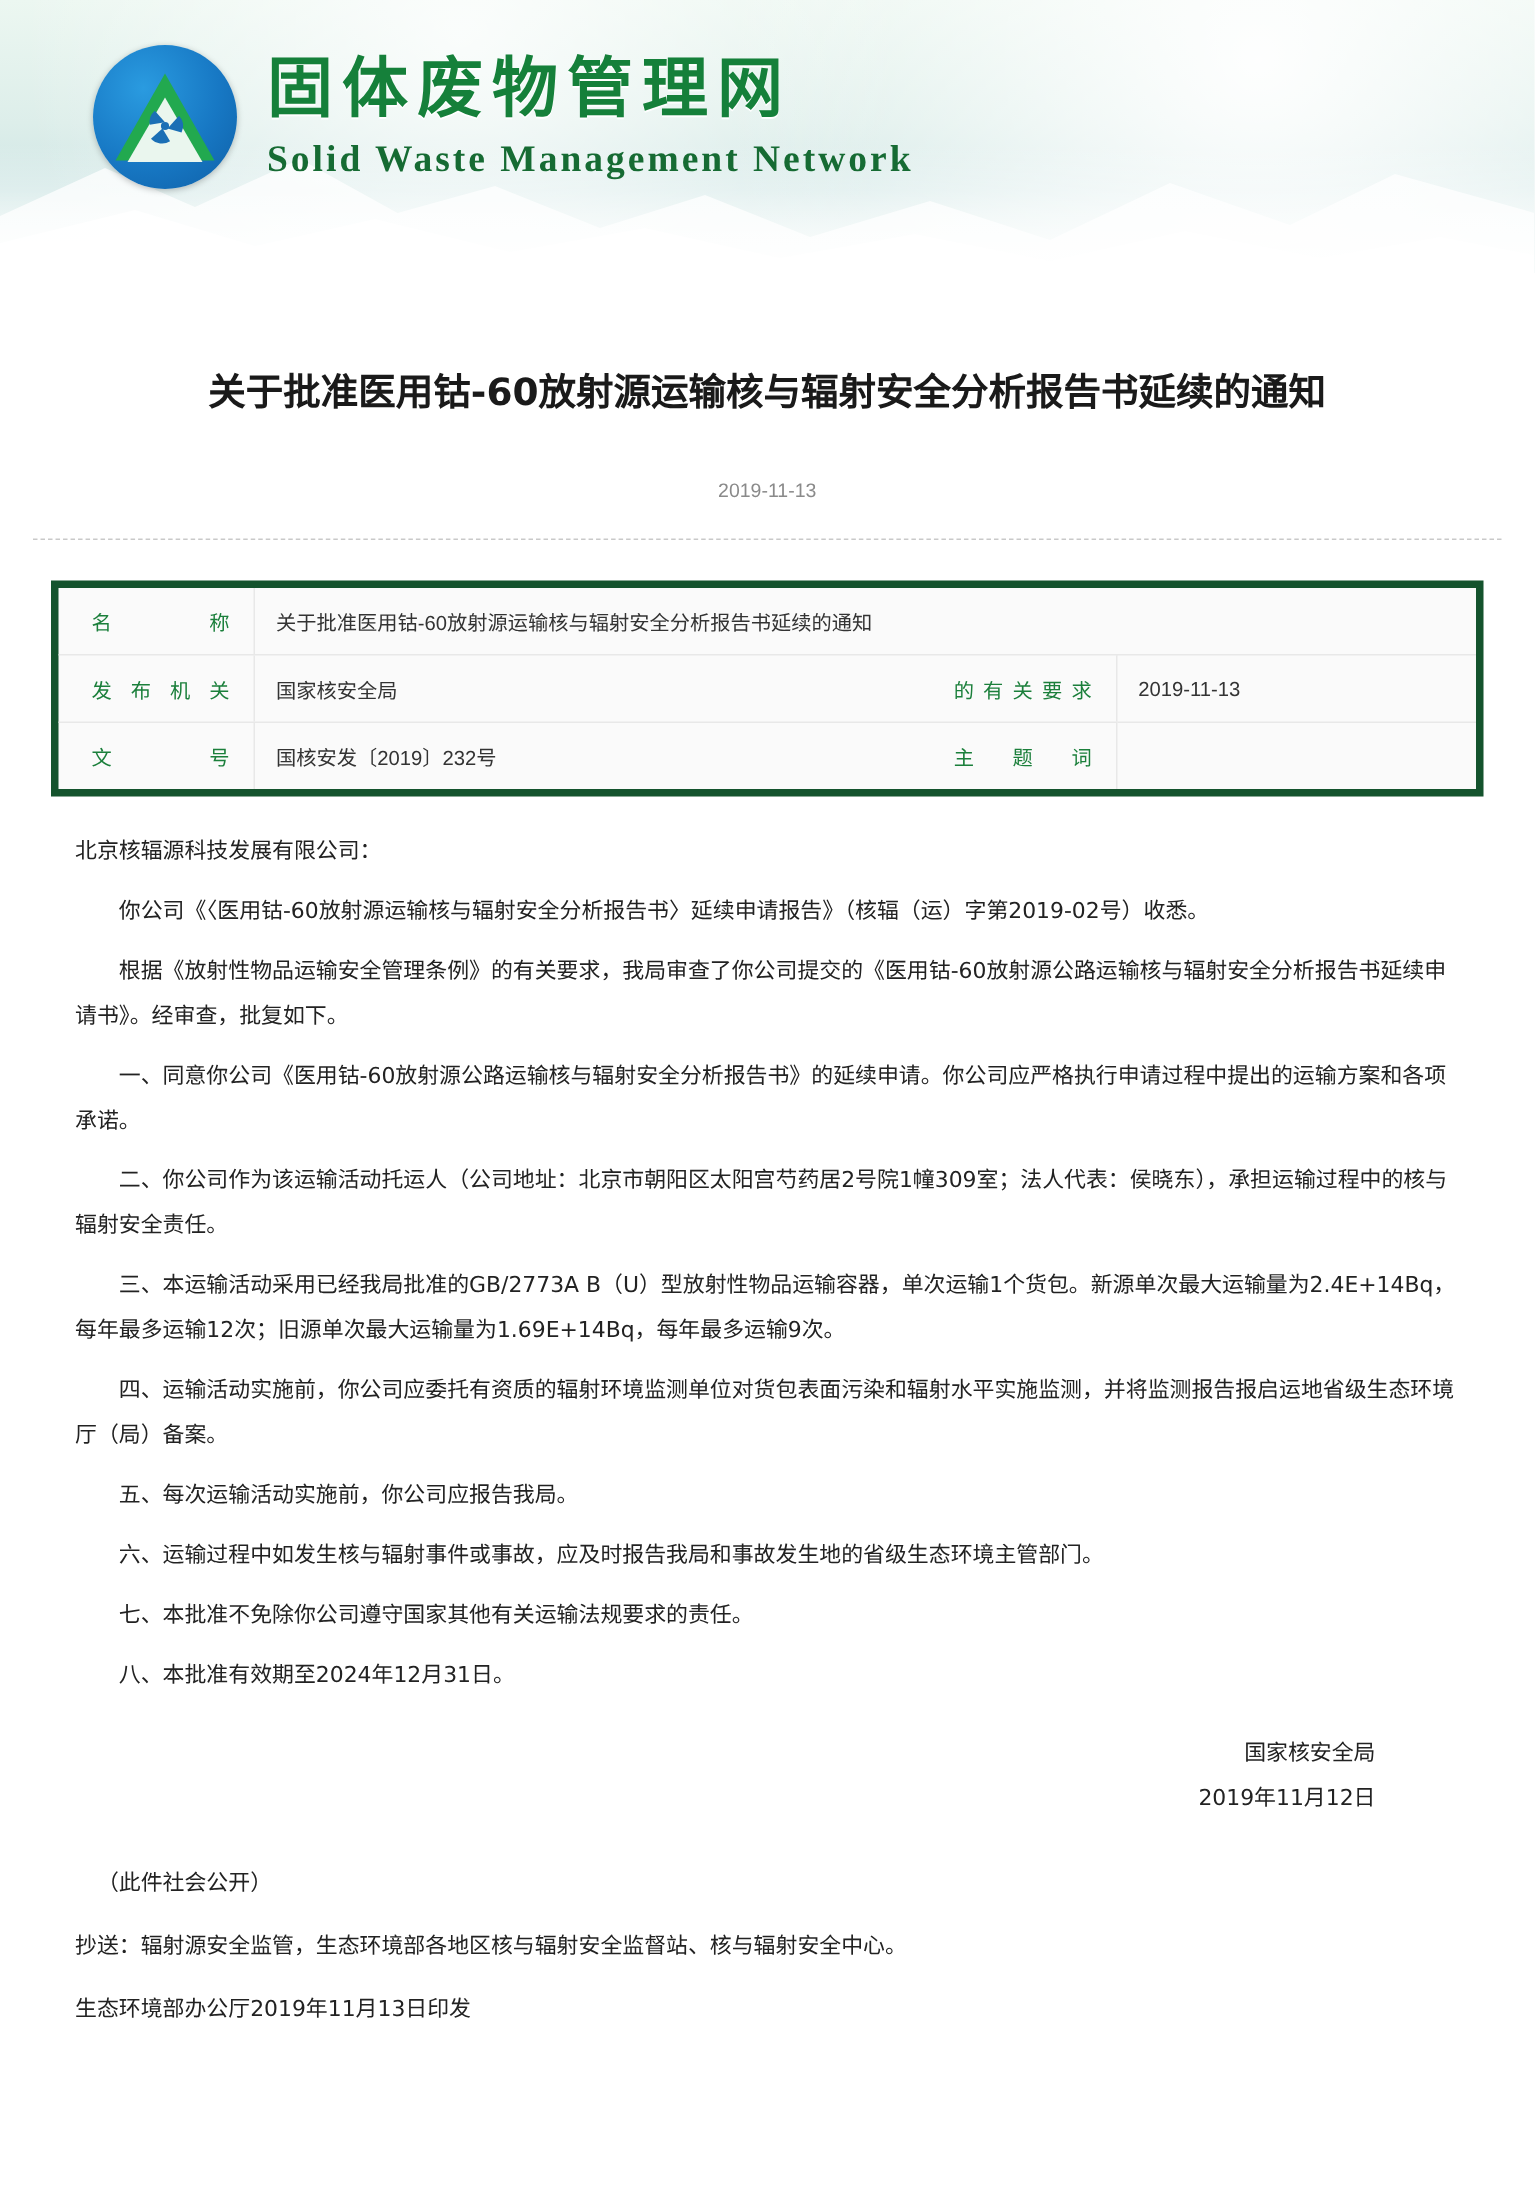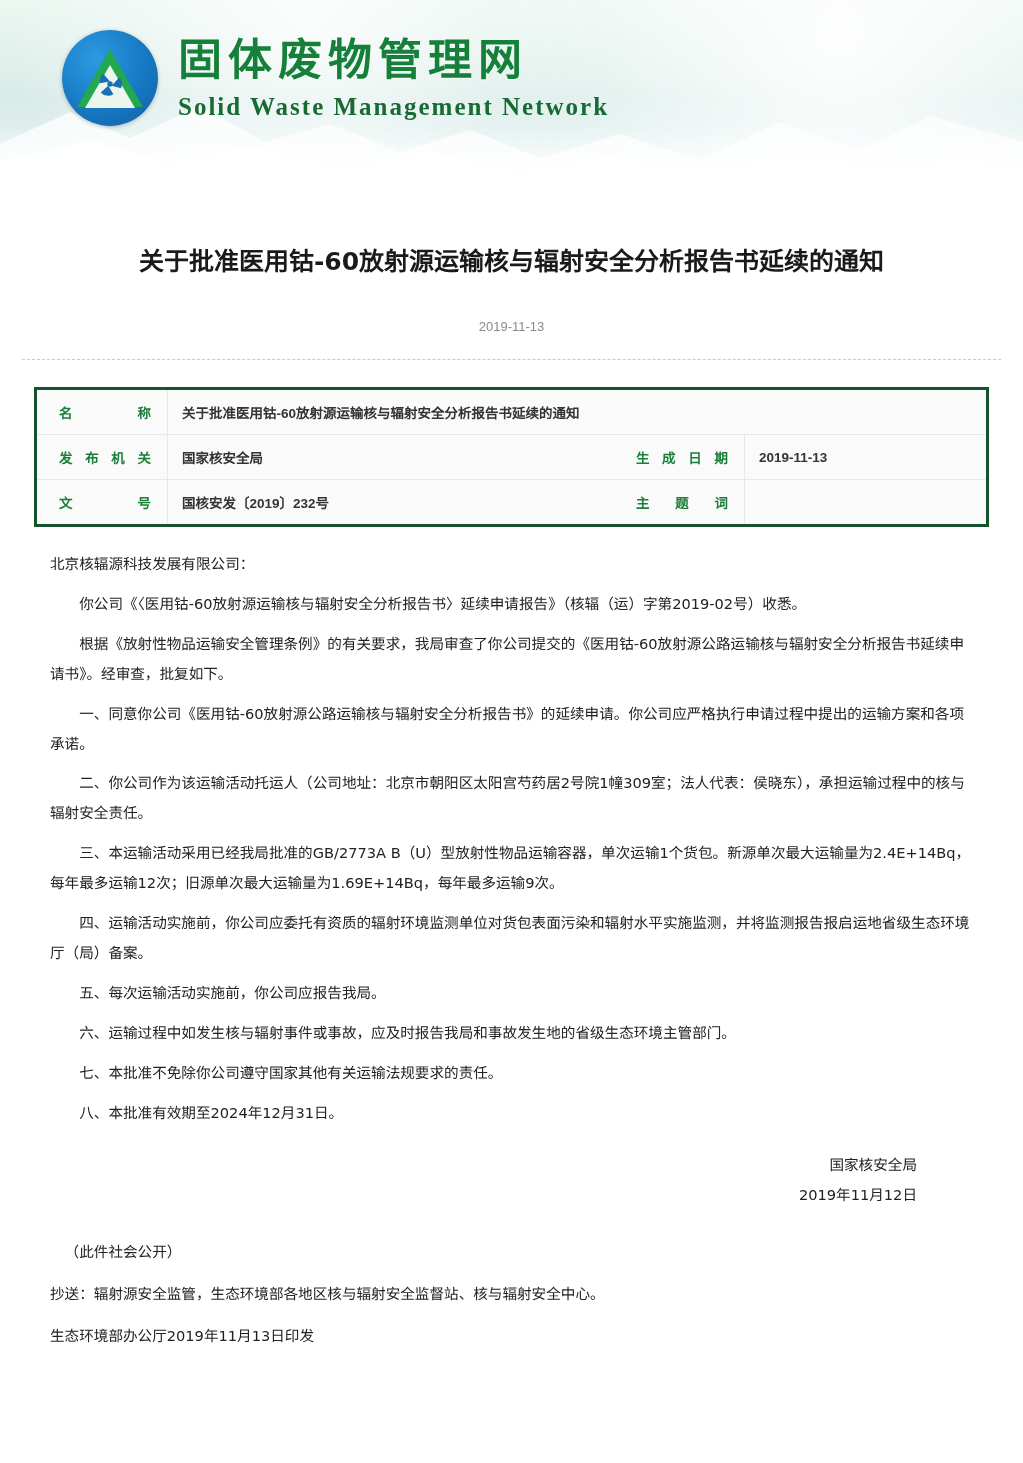--- a/index.html
+++ b/index.html
@@ -150,24 +150,23 @@
   .divider {
     border: none;
     border-top: 1px dashed #c9c9c9;
     margin: 25px 6px 0 6px;
   }
 
   
   .meta {
     margin: 27px 18px 0 18px;
     background: #fafafa;
-    border: 3px solid #14532d;
+    border: 5px solid #14532d;
     font-size: 13.5px;
     color: #333;
-    font-weight: bold;
   }
   .meta table { width: 100%; border-collapse: collapse; }
   .meta td {
     border-bottom: 1px solid #e8e8e8;
     padding: 12px 10px;
     vertical-align: middle;
   }
   .meta tr:last-child td { border-bottom: none; }
   .meta td.lbl {
     width: 92px;
@@ -246,21 +245,21 @@
     <div class="meta">
       <table>
         <tbody>
           <tr>
             <td class="lbl">名　　称</td>
             <td class="val wide" colspan="3">关于批准医用钴-60放射源运输核与辐射安全分析报告书延续的通知</td>
           </tr>
           <tr>
             <td class="lbl">发布机关</td>
             <td class="val">国家核安全局</td>
-            <td class="lbl lbl2">生成日期</td>
+            <td class="lbl lbl2">的有关要求</td>
             <td class="val">2019-11-13</td>
           </tr>
           <tr>
             <td class="lbl">文　　号</td>
             <td class="val">国核安发〔2019〕232号</td>
             <td class="lbl lbl2">主 题 词</td>
             <td class="val"></td>
           </tr>
         </tbody>
       </table>

